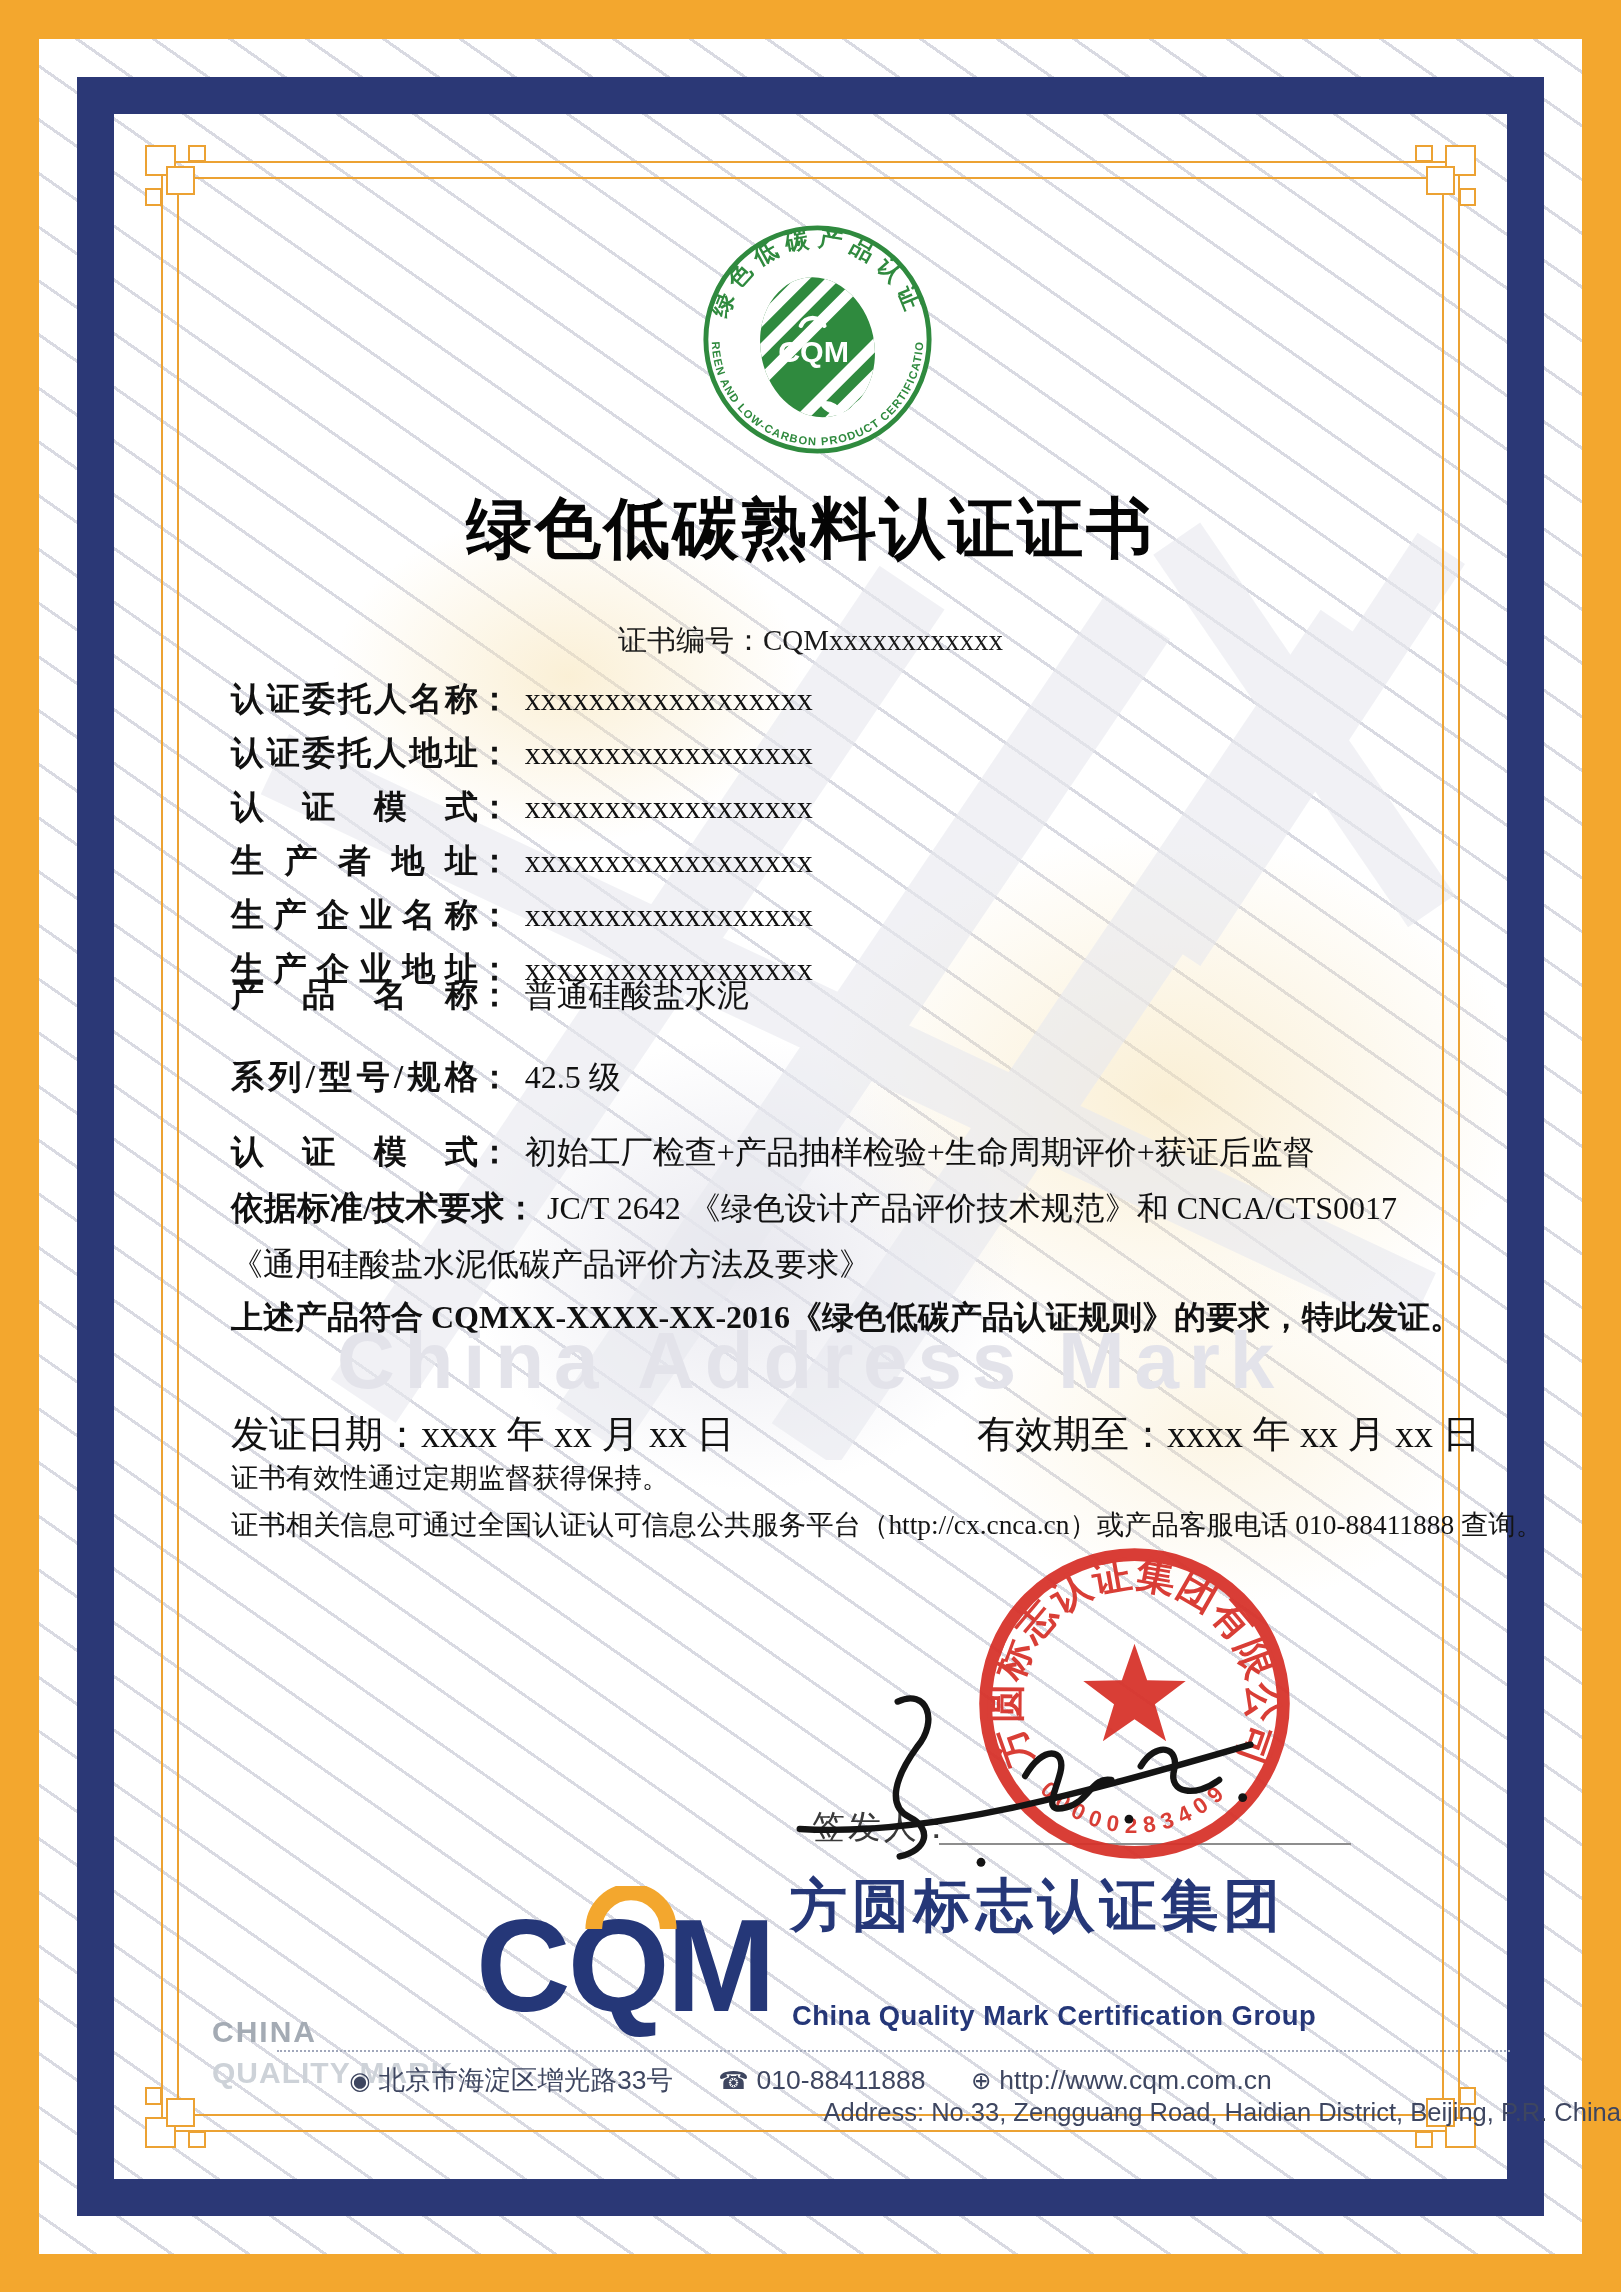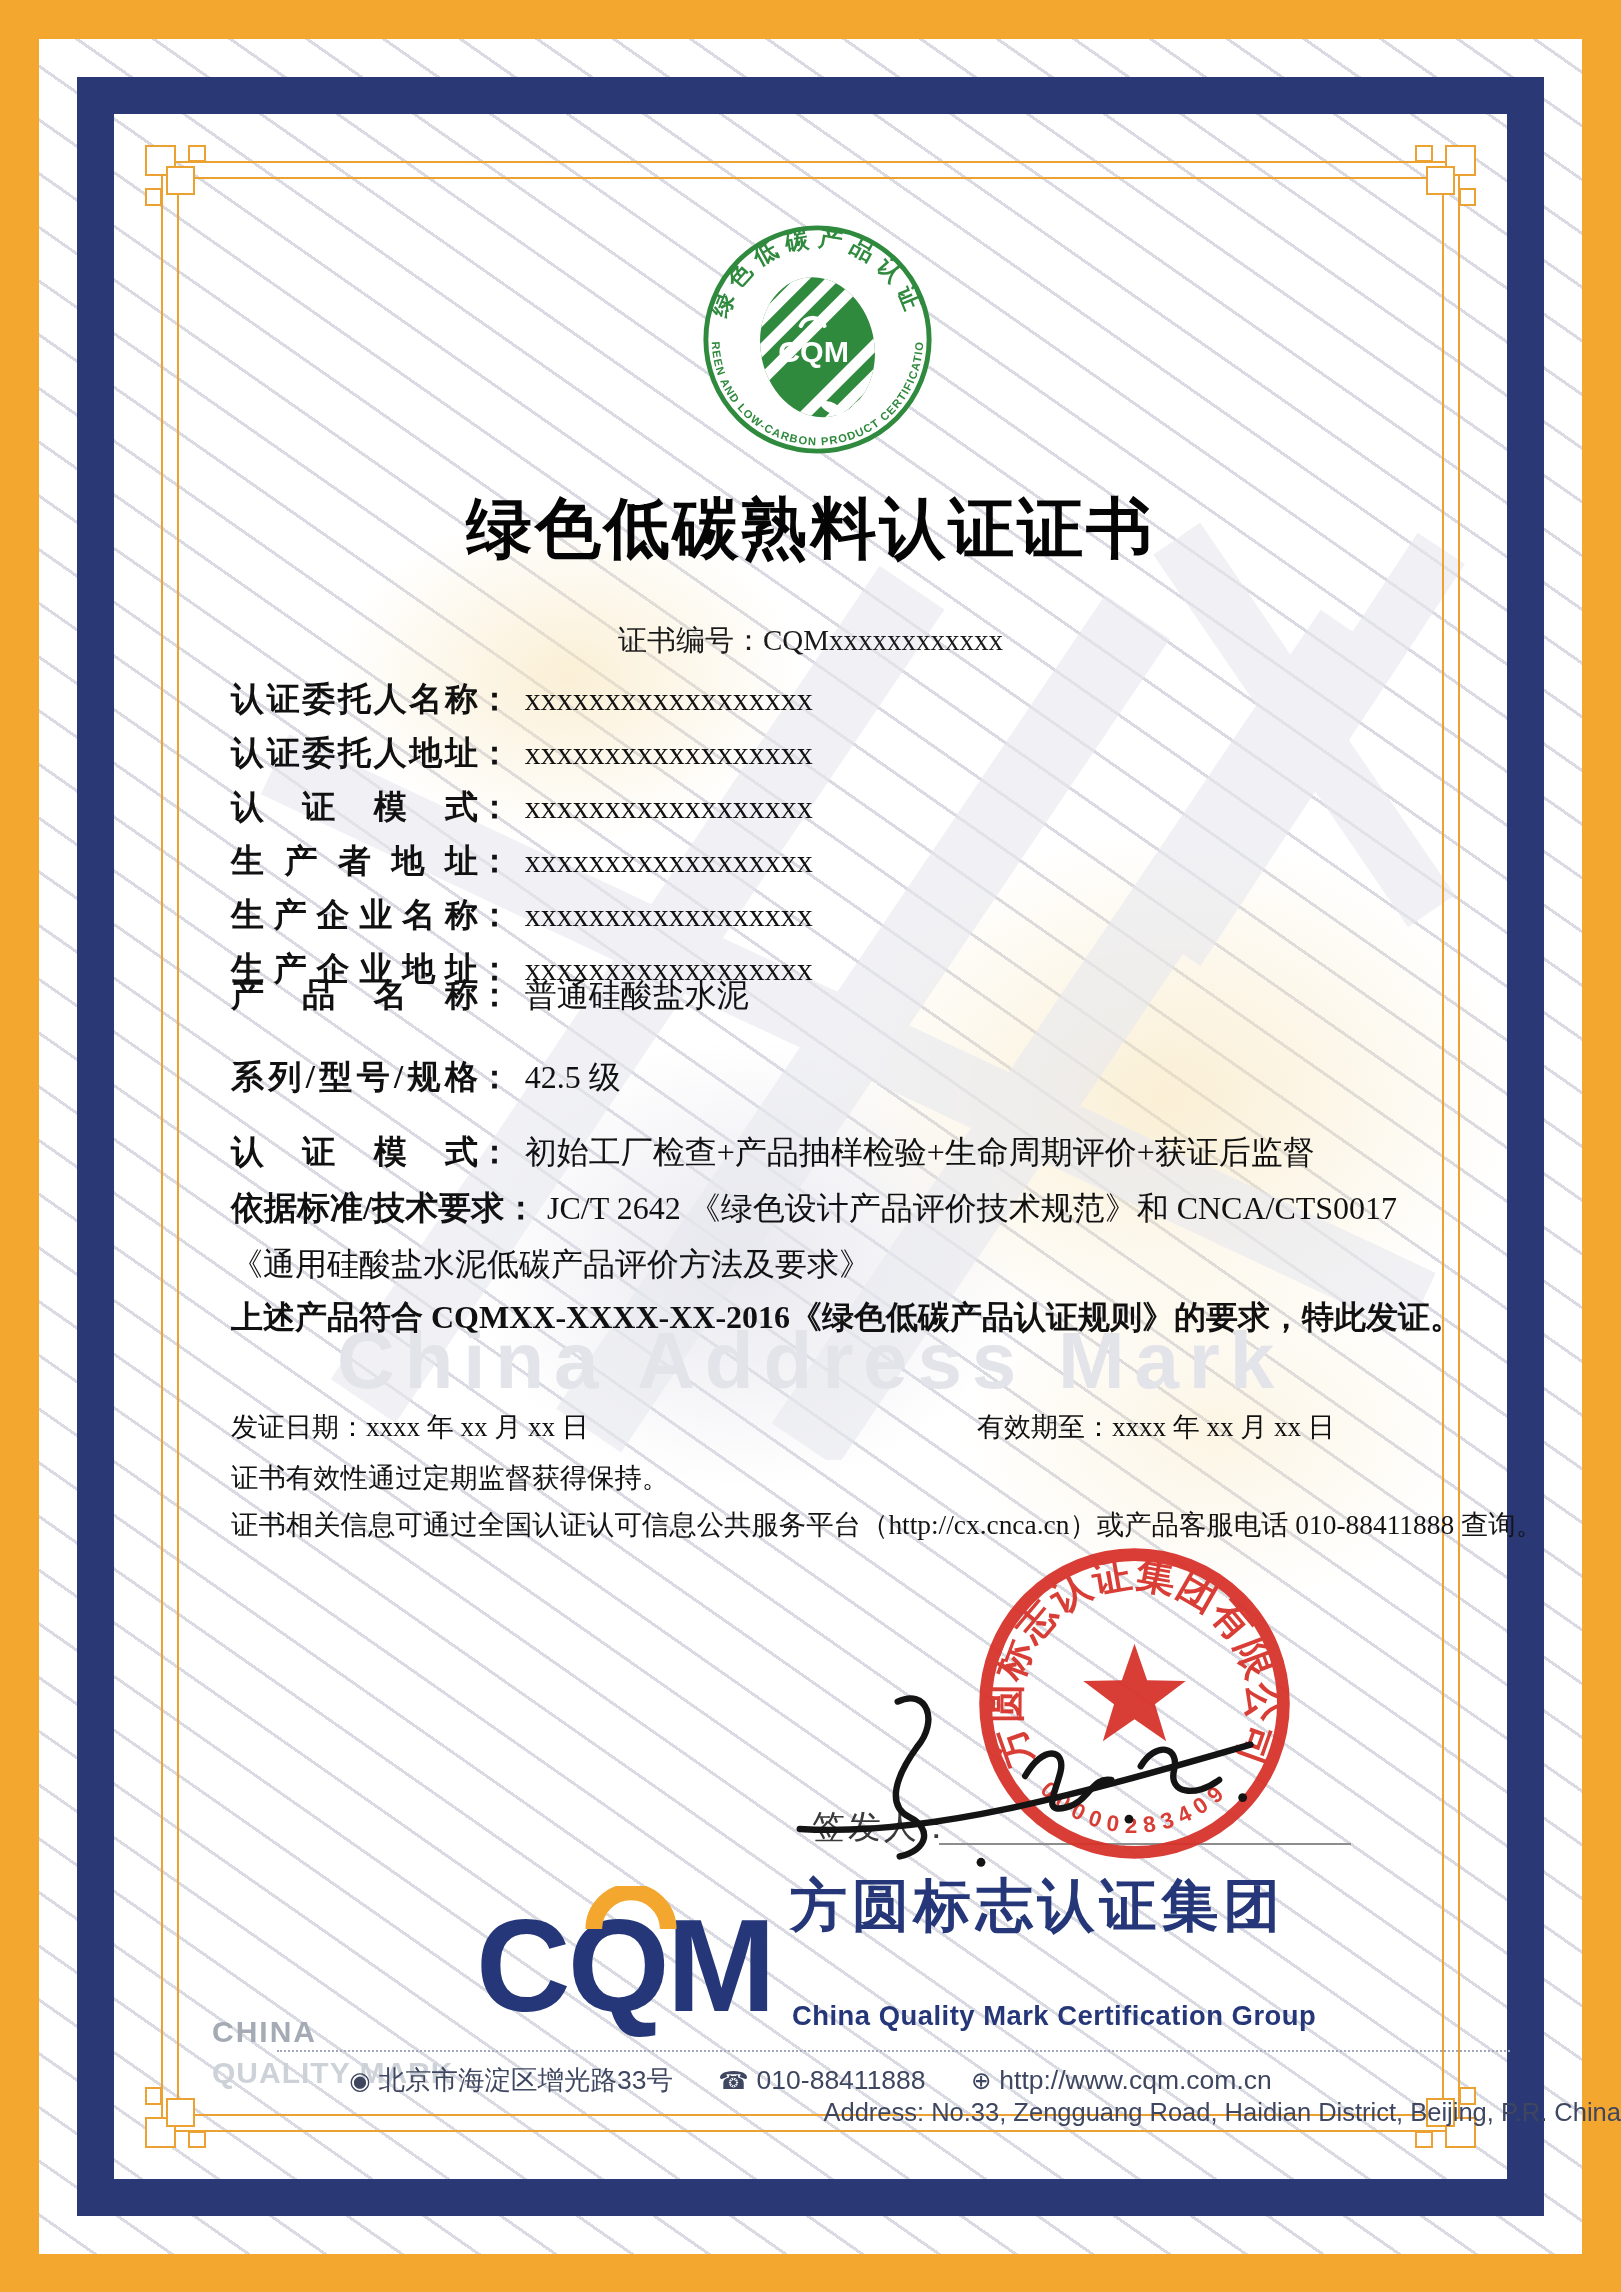--- a/index.html
+++ b/index.html
@@ -45,21 +45,21 @@
   }
   .certno{position:absolute;left:0;top:621px;width:100%;text-align:center;font-size:29px;color:#1a1a1a;}
   .trow{position:absolute;left:231px;width:1166px;height:54px;line-height:54px;white-space:nowrap;font-size:32px;}
   .flabel{display:inline-block;width:247px;text-align:justify;text-align-last:justify;font-weight:bold;font-size:33px;vertical-align:top;}
   .fcolon{font-weight:bold;font-size:33px;}
   .fvalue{margin-left:13.7px;font-size:32px;}
   .stdlabel{font-weight:bold;font-size:33px;}
   .stdval{font-size:32px;margin-left:9.8px;}
   .plain{position:absolute;left:231px;white-space:nowrap;}
   .statement{font-size:32px;font-weight:bold;}
-  .dateline{font-size:27px;}
+  .dateline{font-size:38px;}
   .noteline{font-size:27.4px;color:#141414;}
   #seal-svg{position:absolute;left:966px;top:1535px;opacity:.94;}
   #signature-svg{position:absolute;left:780px;top:1680px;}
   .signer{
     position:absolute;left:812px;top:1805px;font-size:33px;color:#3a3a3a;
     font-family:"Liberation Sans","DejaVu Sans",sans-serif;letter-spacing:2.9px;
   }
   .sign-line{position:absolute;left:939px;top:1843px;width:412px;height:0;border-top:2px solid #8d8d8d;}
   
   .brand-monogram{

